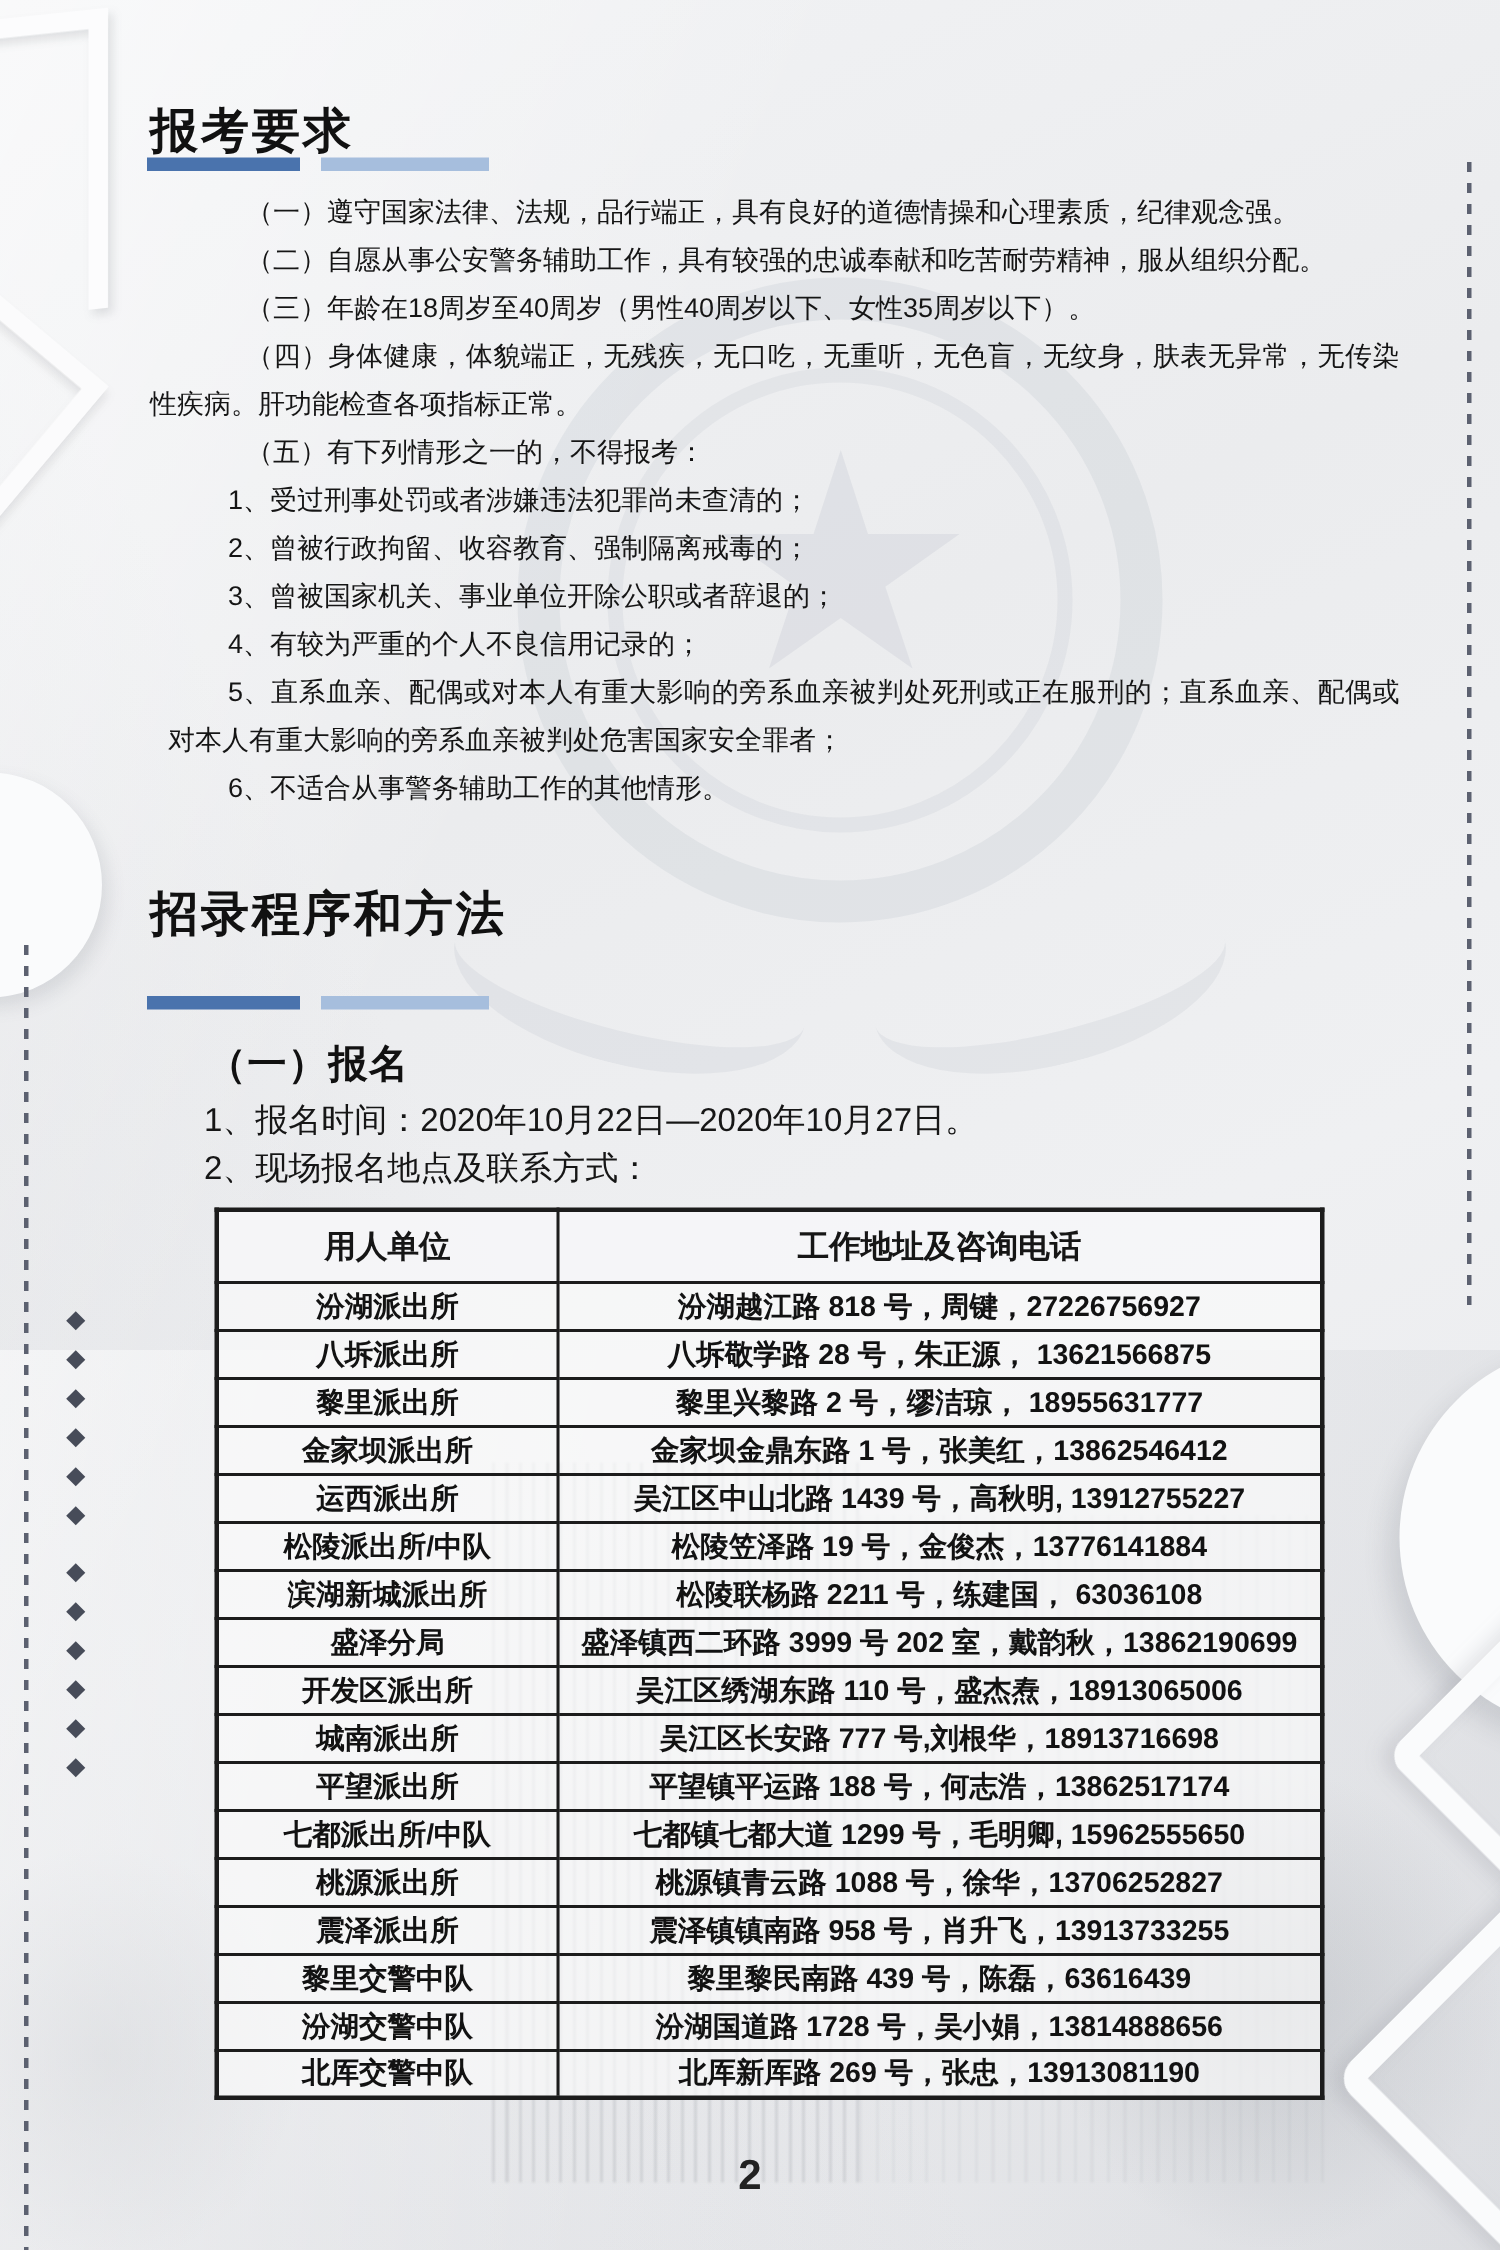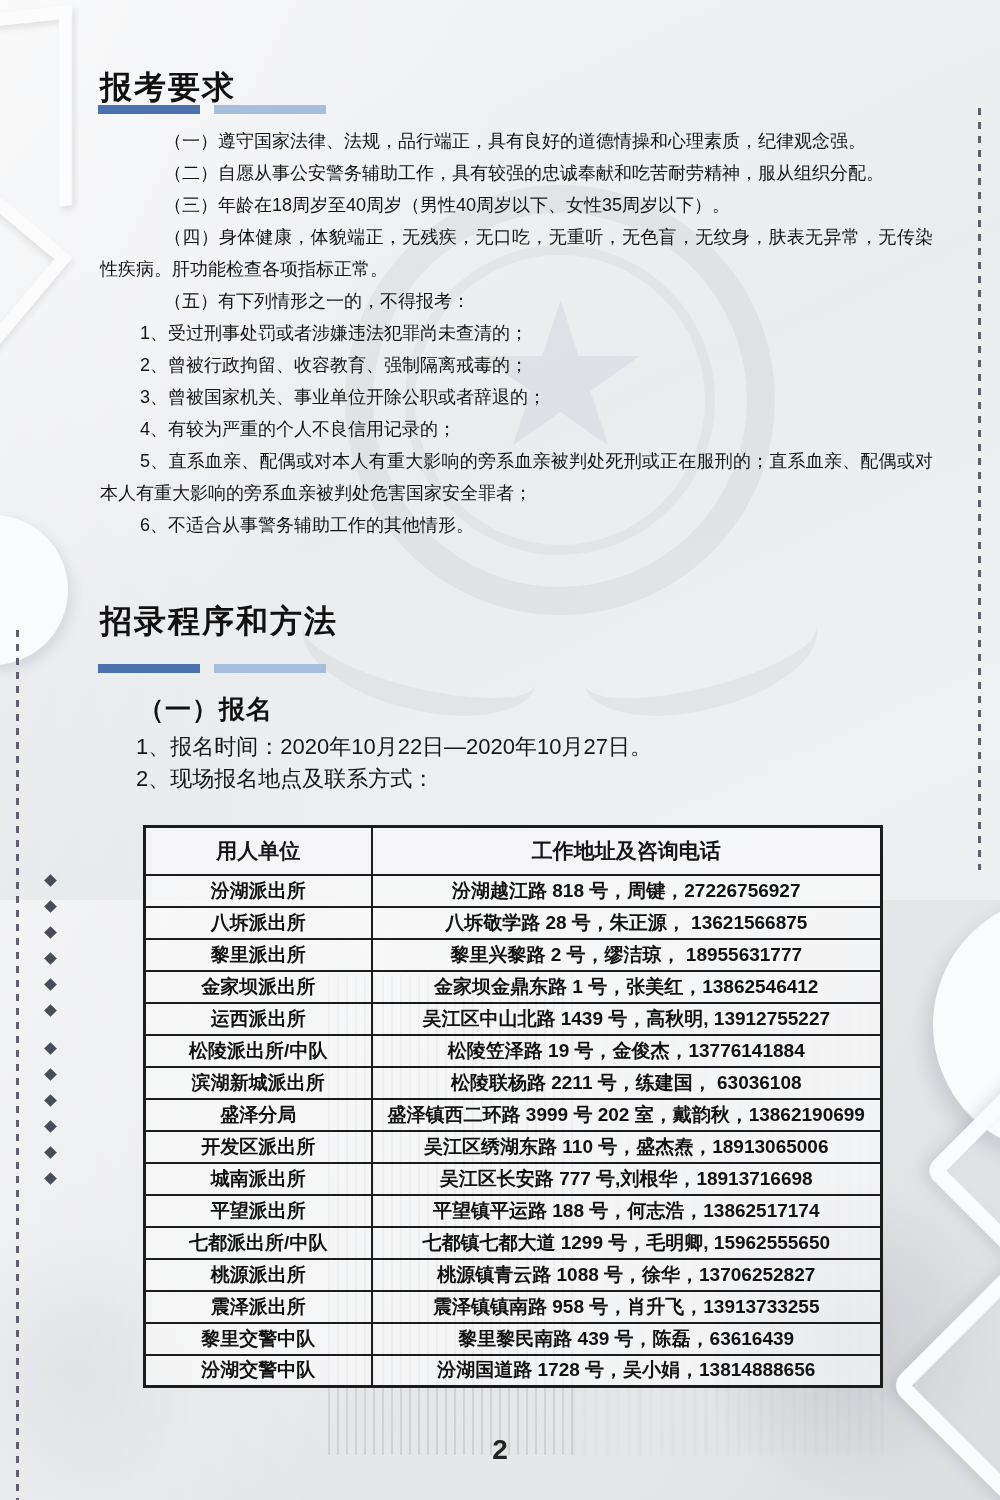--- a/index.html
+++ b/index.html
@@ -69,45 +69,45 @@
     filter:blur(0.8px); opacity:0.6; }
   .foliage { position:absolute; border-radius:50%; pointer-events:none; }
   .foliage-br { left:700px; top:1180px; width:300px; height:320px;
     background:radial-gradient(closest-side, rgba(135,141,148,0.28), rgba(135,141,148,0)); }
   .foliage-bl { left:-60px; top:1230px; width:260px; height:280px;
     background:radial-gradient(closest-side, rgba(150,155,162,0.22), rgba(150,155,162,0)); }
 
   
   .sec-title { position:absolute; left:100px; font-size:32px; font-weight:800;
     letter-spacing:2px; color:#111; }
-  .title-1 { top:66px; } .title-2 { top:600px; }
+  .title-1 { top:66px; } .title-2 { top:588px; }
   .underline { position:absolute; height:9px; }
   .u-dark  { background:var(--accent-dark,#4a73ad); width:102px; left:98px; }
   .u-light { background:var(--accent-light,#a6bedd); width:112px; left:214px; }
   .u-row1 { top:105px; } .u-row2 { top:664px; }
 
   .req-flow { position:absolute; left:100px; top:125px; width:833px;
     font-size:18px; line-height:32px; text-align:justify; color:#151515; }
   .req-flow p.indent-para { text-indent:64px; }
-  .req-flow p.indent-item { text-indent:40px; }
+  .req-flow p.indent-item { text-indent:40px;margin-left:12px; }
 
   .subsec-title { position:absolute; left:138px; top:692px; font-size:26px; font-weight:800; color:#111; letter-spacing:1px; }
   .sub-items { position:absolute; left:136px; top:731px; width:780px; font-size:22px; line-height:32px; }
 
   .contact-table { position:absolute; left:143px; top:805px; width:740px;
     border-collapse:collapse; table-layout:fixed; }
   .contact-table col.c1 { width:227px; }
   .contact-table th, .contact-table td {
     border:2px solid #1c1c1c; text-align:center; vertical-align:middle;
     overflow:hidden; white-space:nowrap; }
   .contact-table th { height:48px; font-size:21px; font-weight:800;
     background:rgba(246,246,248,0.88); }
   .contact-table td { height:32px; font-size:19px; font-weight:600;
     background:rgba(250,250,251,0.66); color:#121212; }
-  .contact-table { border:3px solid #1c1c1c;margin-top:20px; }
+  .contact-table { border:3px solid #1c1c1c; }
 
   .page-num { position:absolute; left:0; top:1434px; width:100%;
     text-align:center; font-size:28px; font-weight:600; color:#222; }
 </style>
 </head>
 <body>
 
 <div class="page">
 
   <div class="sheen-a"></div>
@@ -242,17 +242,21 @@
           <td>震泽镇镇南路 958 号，肖升飞，13913733255</td>
         </tr>
         <tr>
           <td>黎里交警中队</td>
           <td>黎里黎民南路 439 号，陈磊，63616439</td>
         </tr>
         <tr>
           <td>汾湖交警中队</td>
           <td>汾湖国道路 1728 号，吴小娟，13814888656</td>
         </tr>
+        <tr>
+          <td>北厍交警中队</td>
+          <td>北厍新厍路 269 号，张忠，13913081190</td>
+        </tr>
       </tbody>
   </table>
 
   <div class="page-num">2</div>
 </div>
 
 </body></html>

